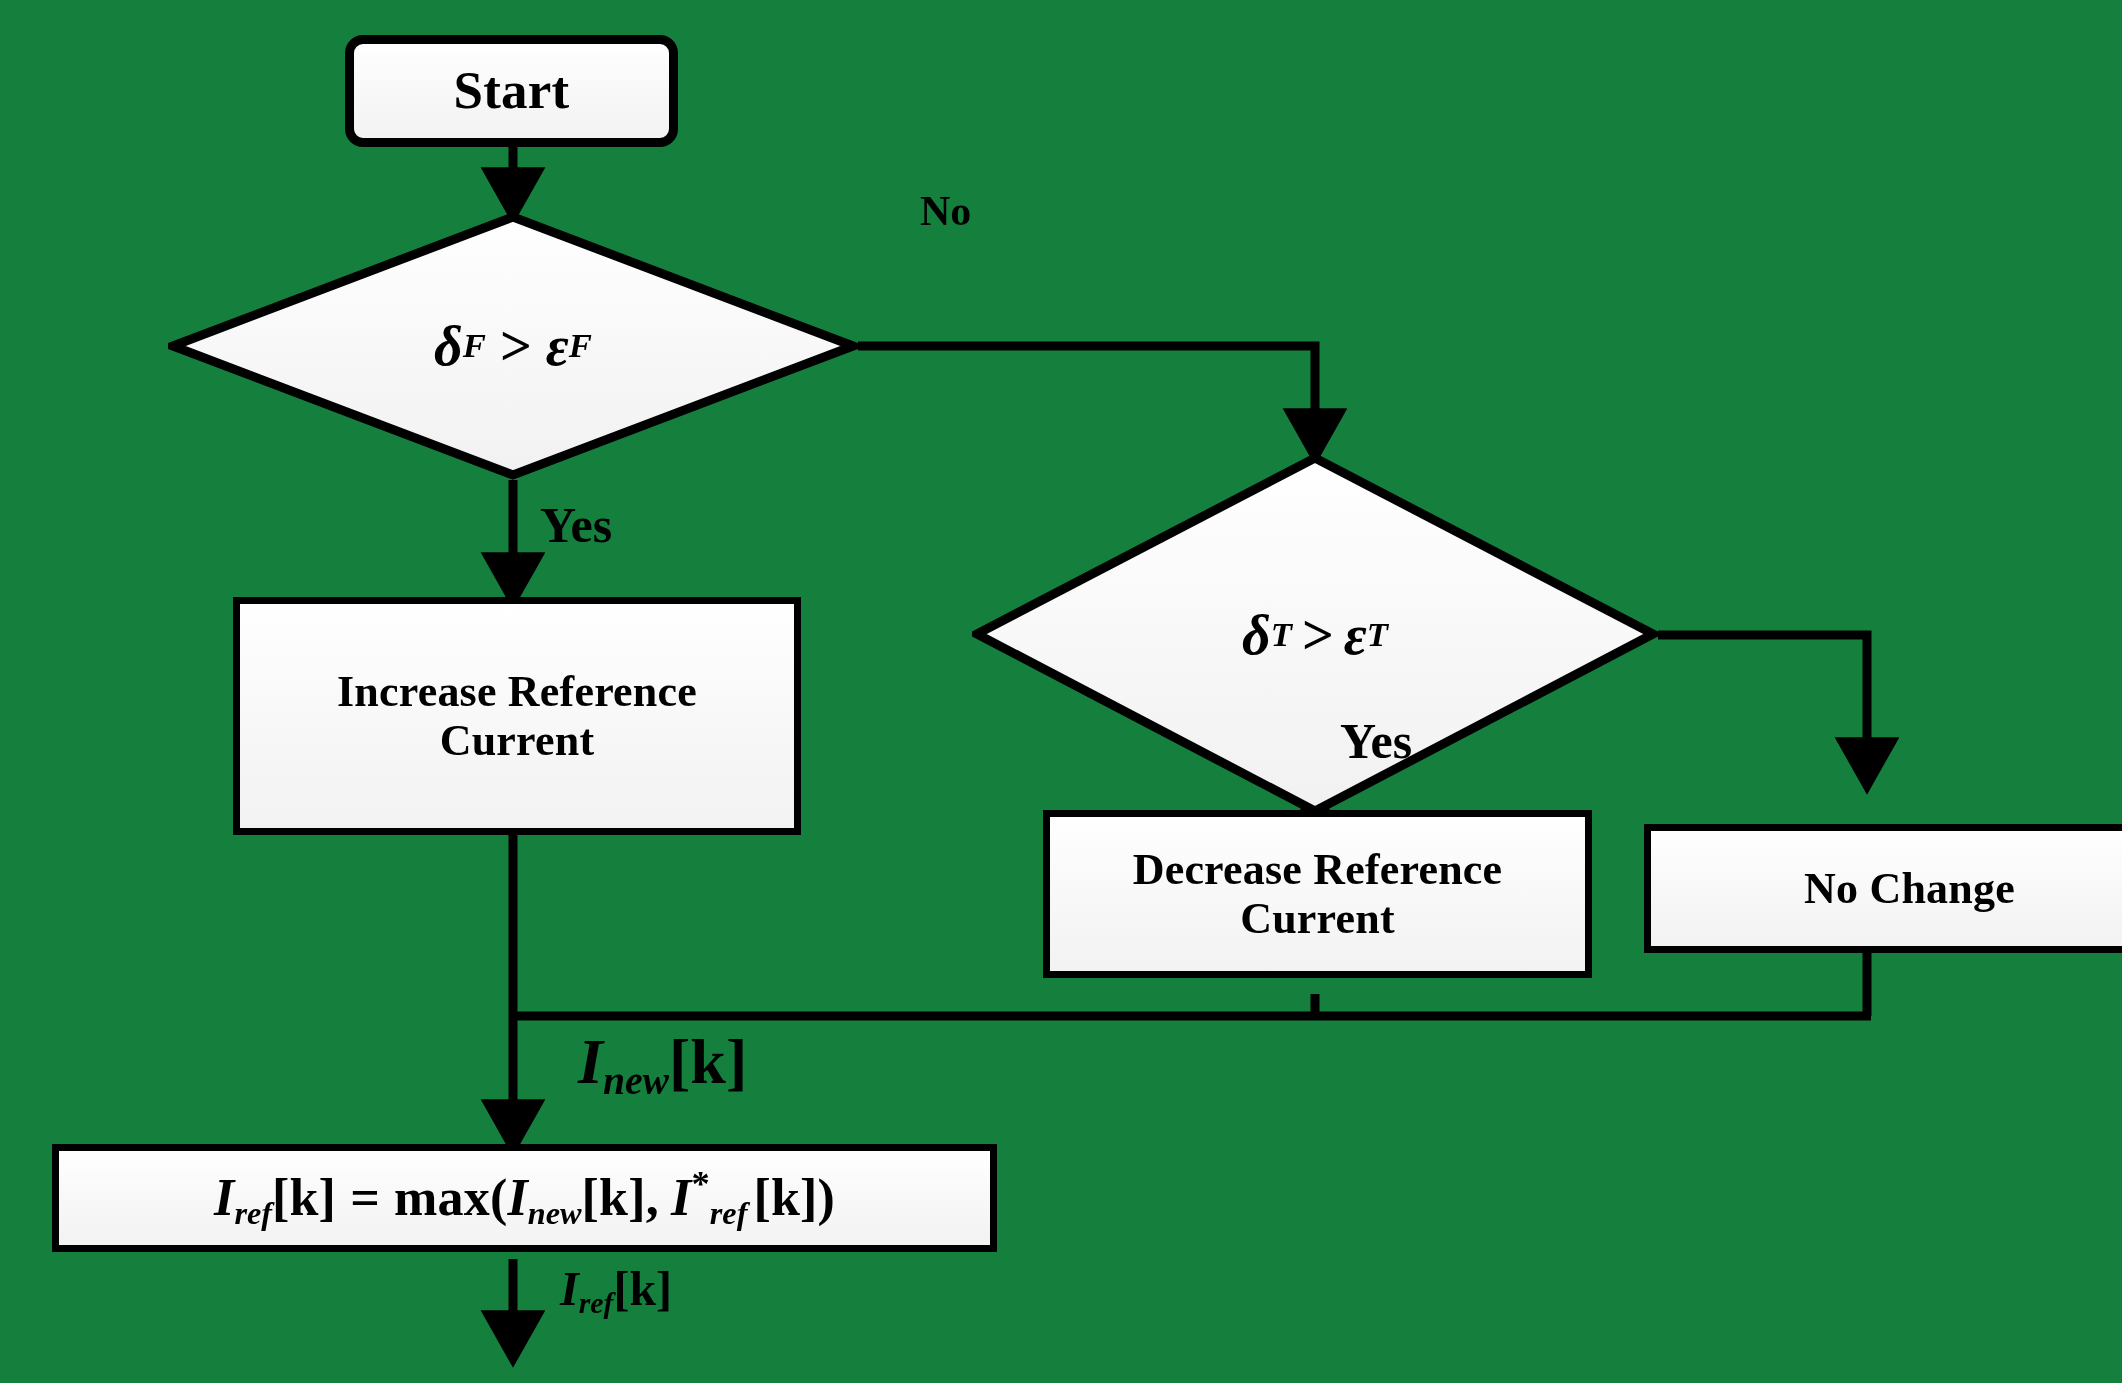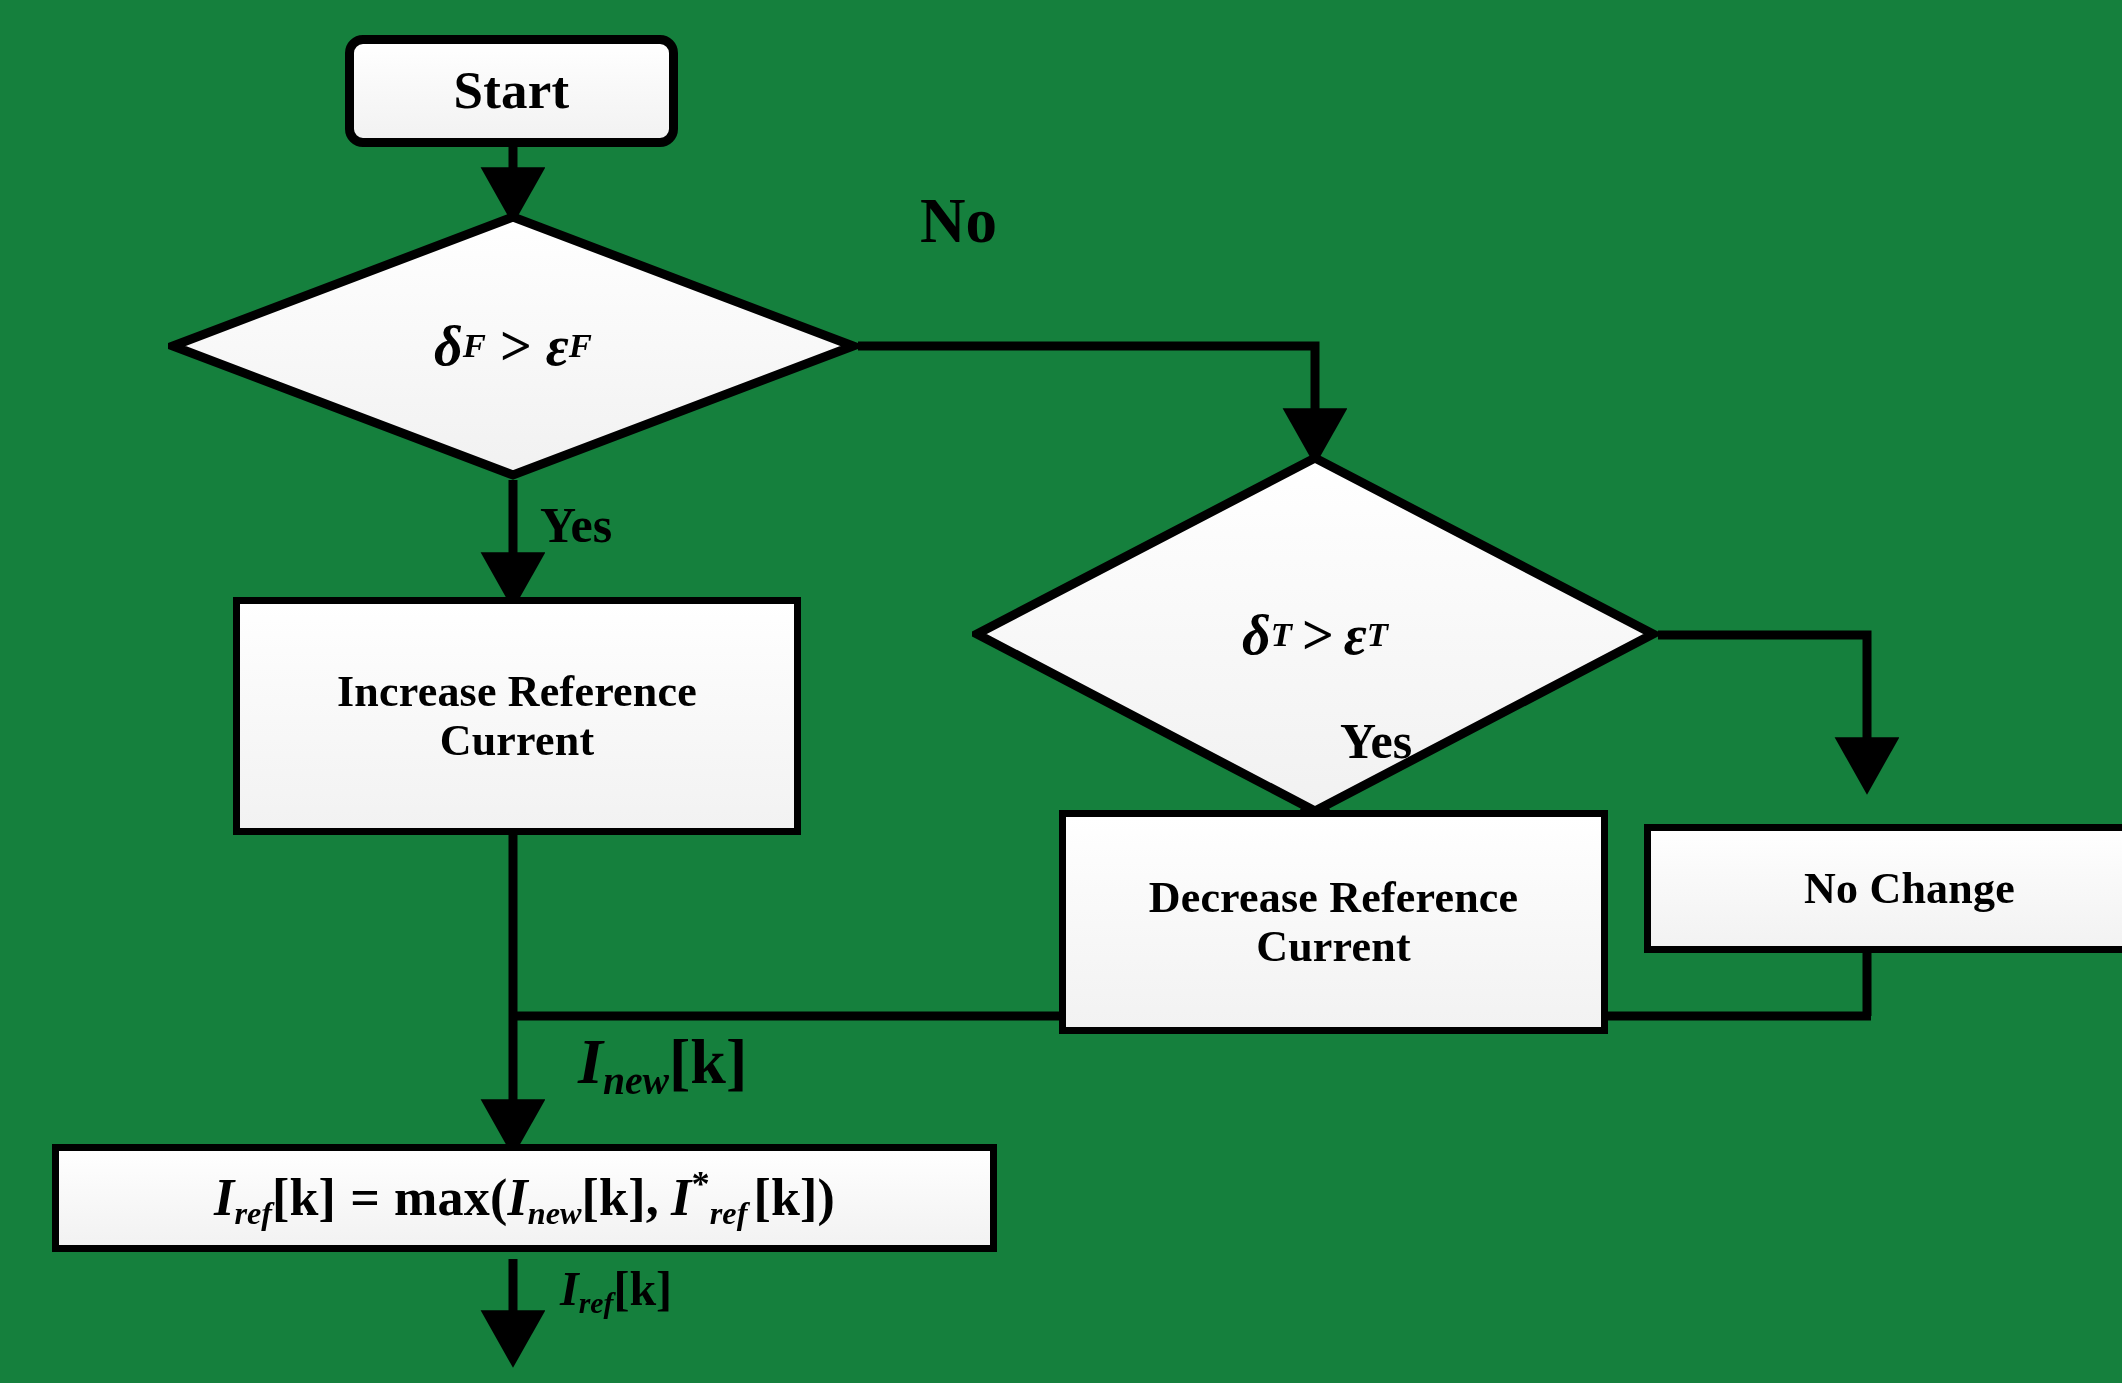--- a/index.html
+++ b/index.html
@@ -99,30 +99,30 @@
 
   #diamond-f       { left: 168px;  top: 212px;  width: 690px;  height: 268px; }
   #diamond-f .dlabel { font-size: 56px; }
 
   #diamond-t       { left: 972px;  top: 453px;  width: 686px;  height: 363px; }
   #diamond-t .dlabel { font-size: 56px; }
 
   #increase-node   { left: 233px;  top: 597px;  width: 568px;  height: 238px; }
   #increase-node .label { font-size: 44px; }
 
-  #decrease-node   { left: 1043px; top: 810px;  width: 549px;  height: 224px; margin-left: 16px; }
+  #decrease-node   { left: 1043px; top: 810px;  width: 549px;  height: 168px; }
   #decrease-node .label { font-size: 44px; }
 
   #nochange-node   { left: 1644px; top: 824px;  width: 531px;  height: 129px; }
   #nochange-node .label { font-size: 44px; }
 
   #formula-node    { left: 52px;   top: 1144px; width: 945px;  height: 108px; font-family: Liberation Serif, serif; }
   #formula-node .label { font-size: 52px; white-space: nowrap; }
 
-  #label-no        { left: 920px;  top: 190px;  font-size: 63px; }
+  #label-no        { left: 920px;  top: 190px;  font-size: 42px; }
   #label-yes-left  { left: 540px;  top: 500px;  font-size: 50px; }
   #label-yes-right { left: 1340px; top: 716px;  font-size: 50px; }
   #label-inew      { left: 578px;  top: 1030px; font-size: 64px; }
   #label-iref      { left: 545px;  top: 1265px; font-size: 48px; margin-left: 15px; }
 </style>
 </head>
 <body>
 
 <div id="canvas">
 

